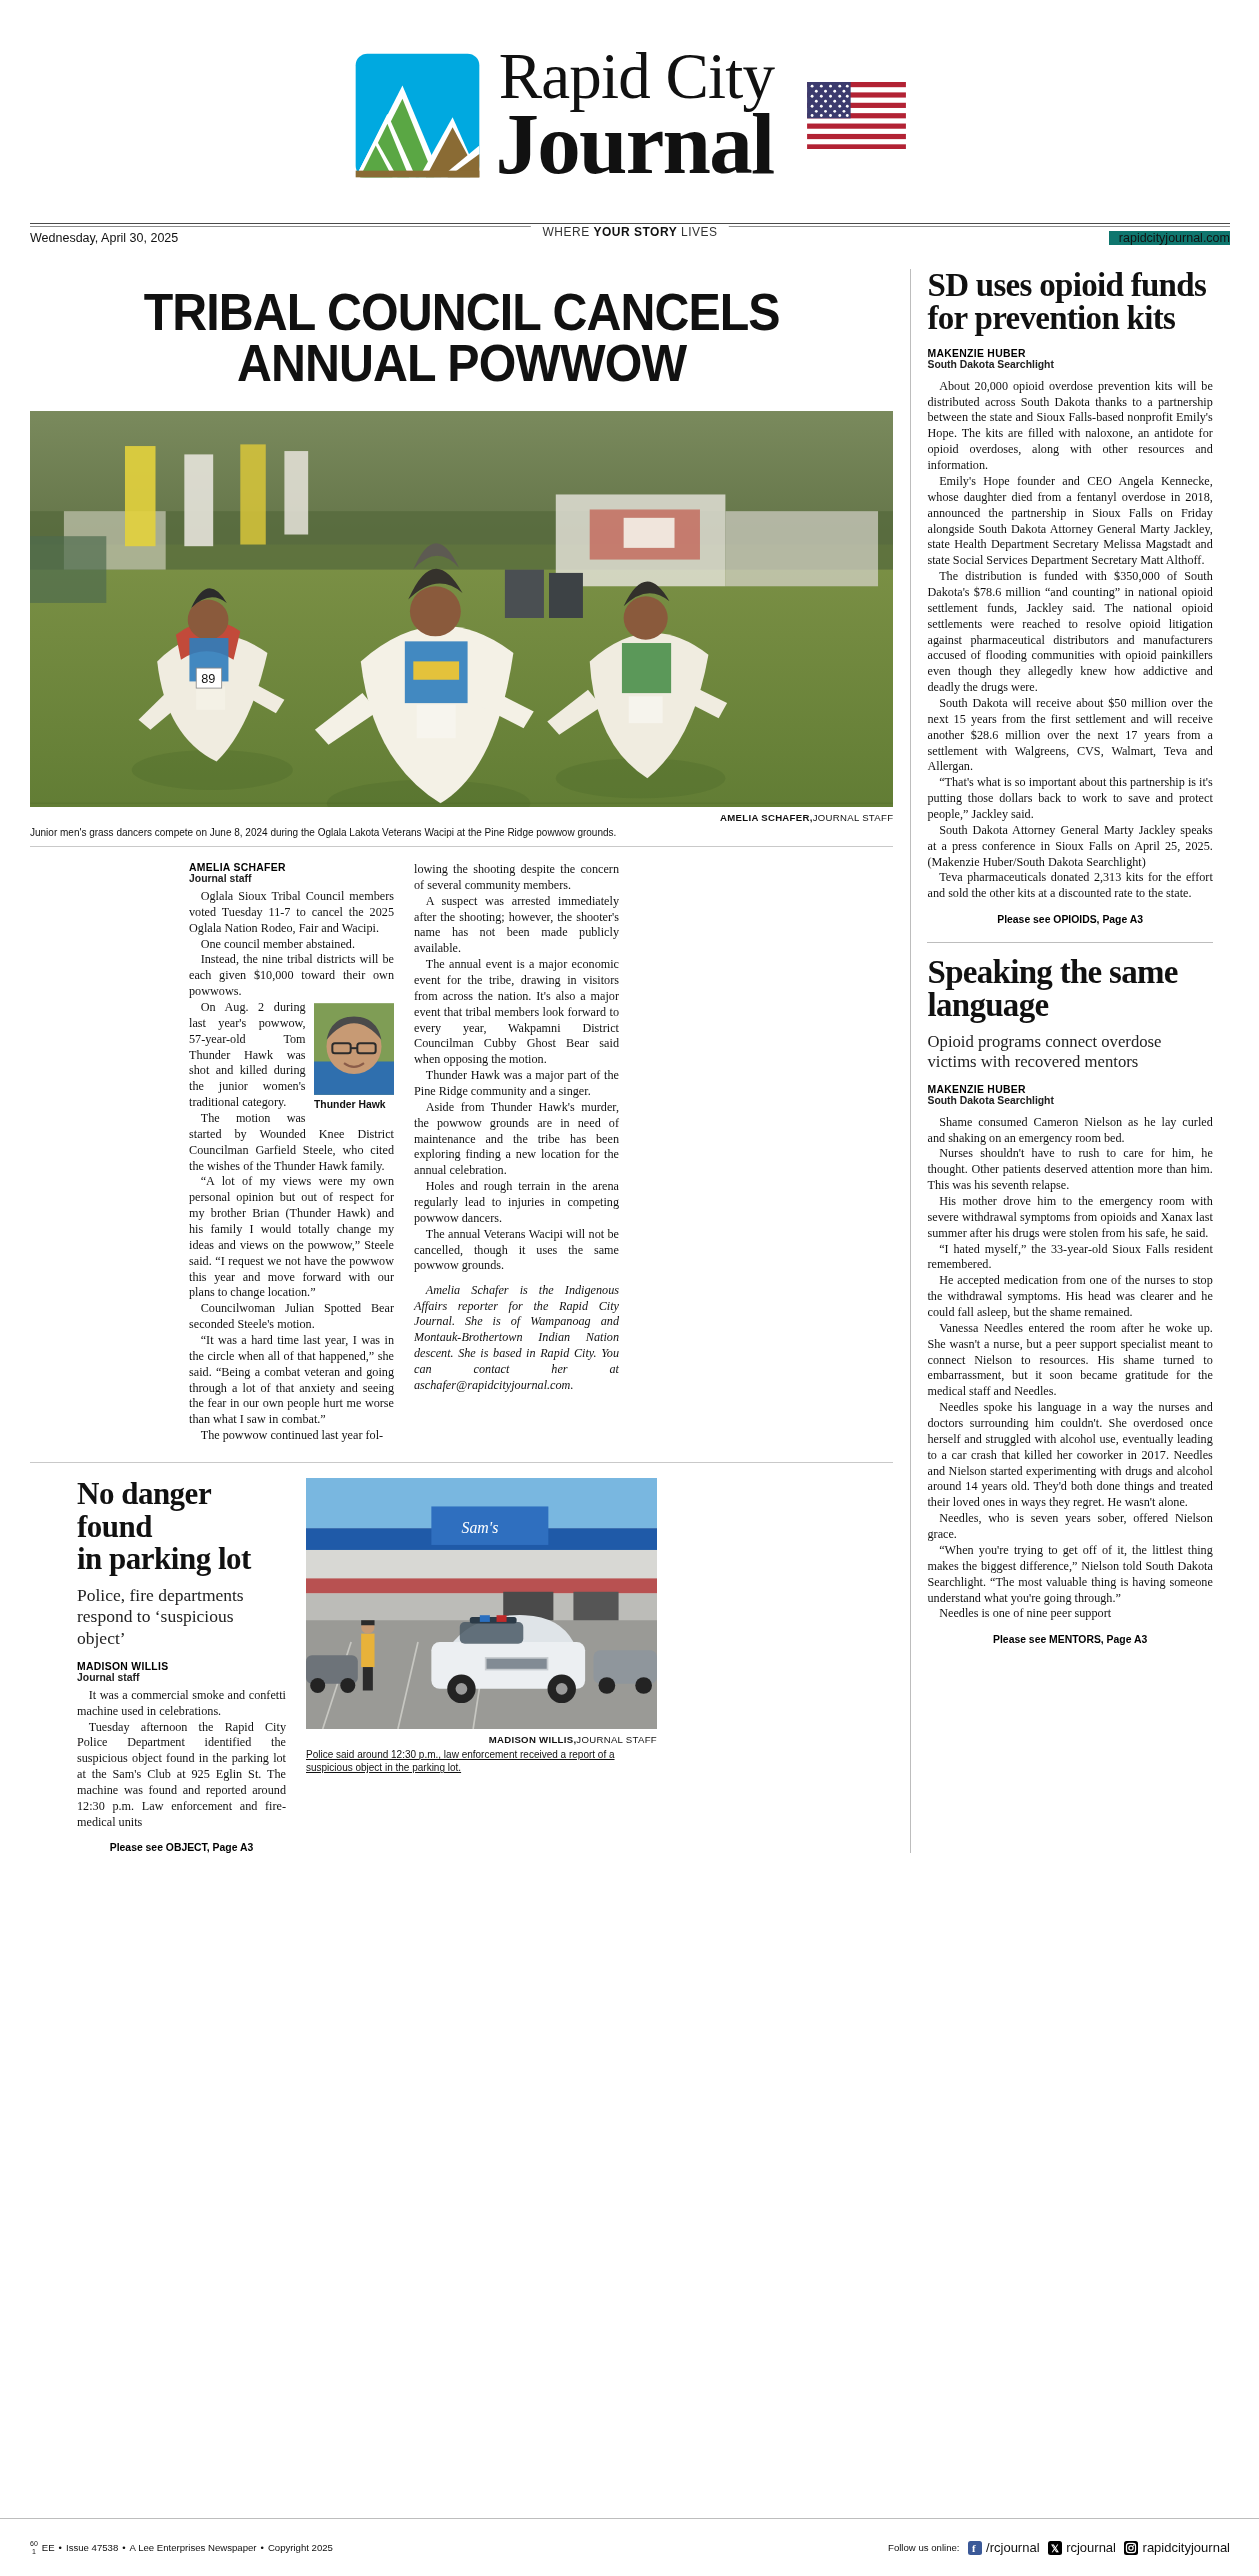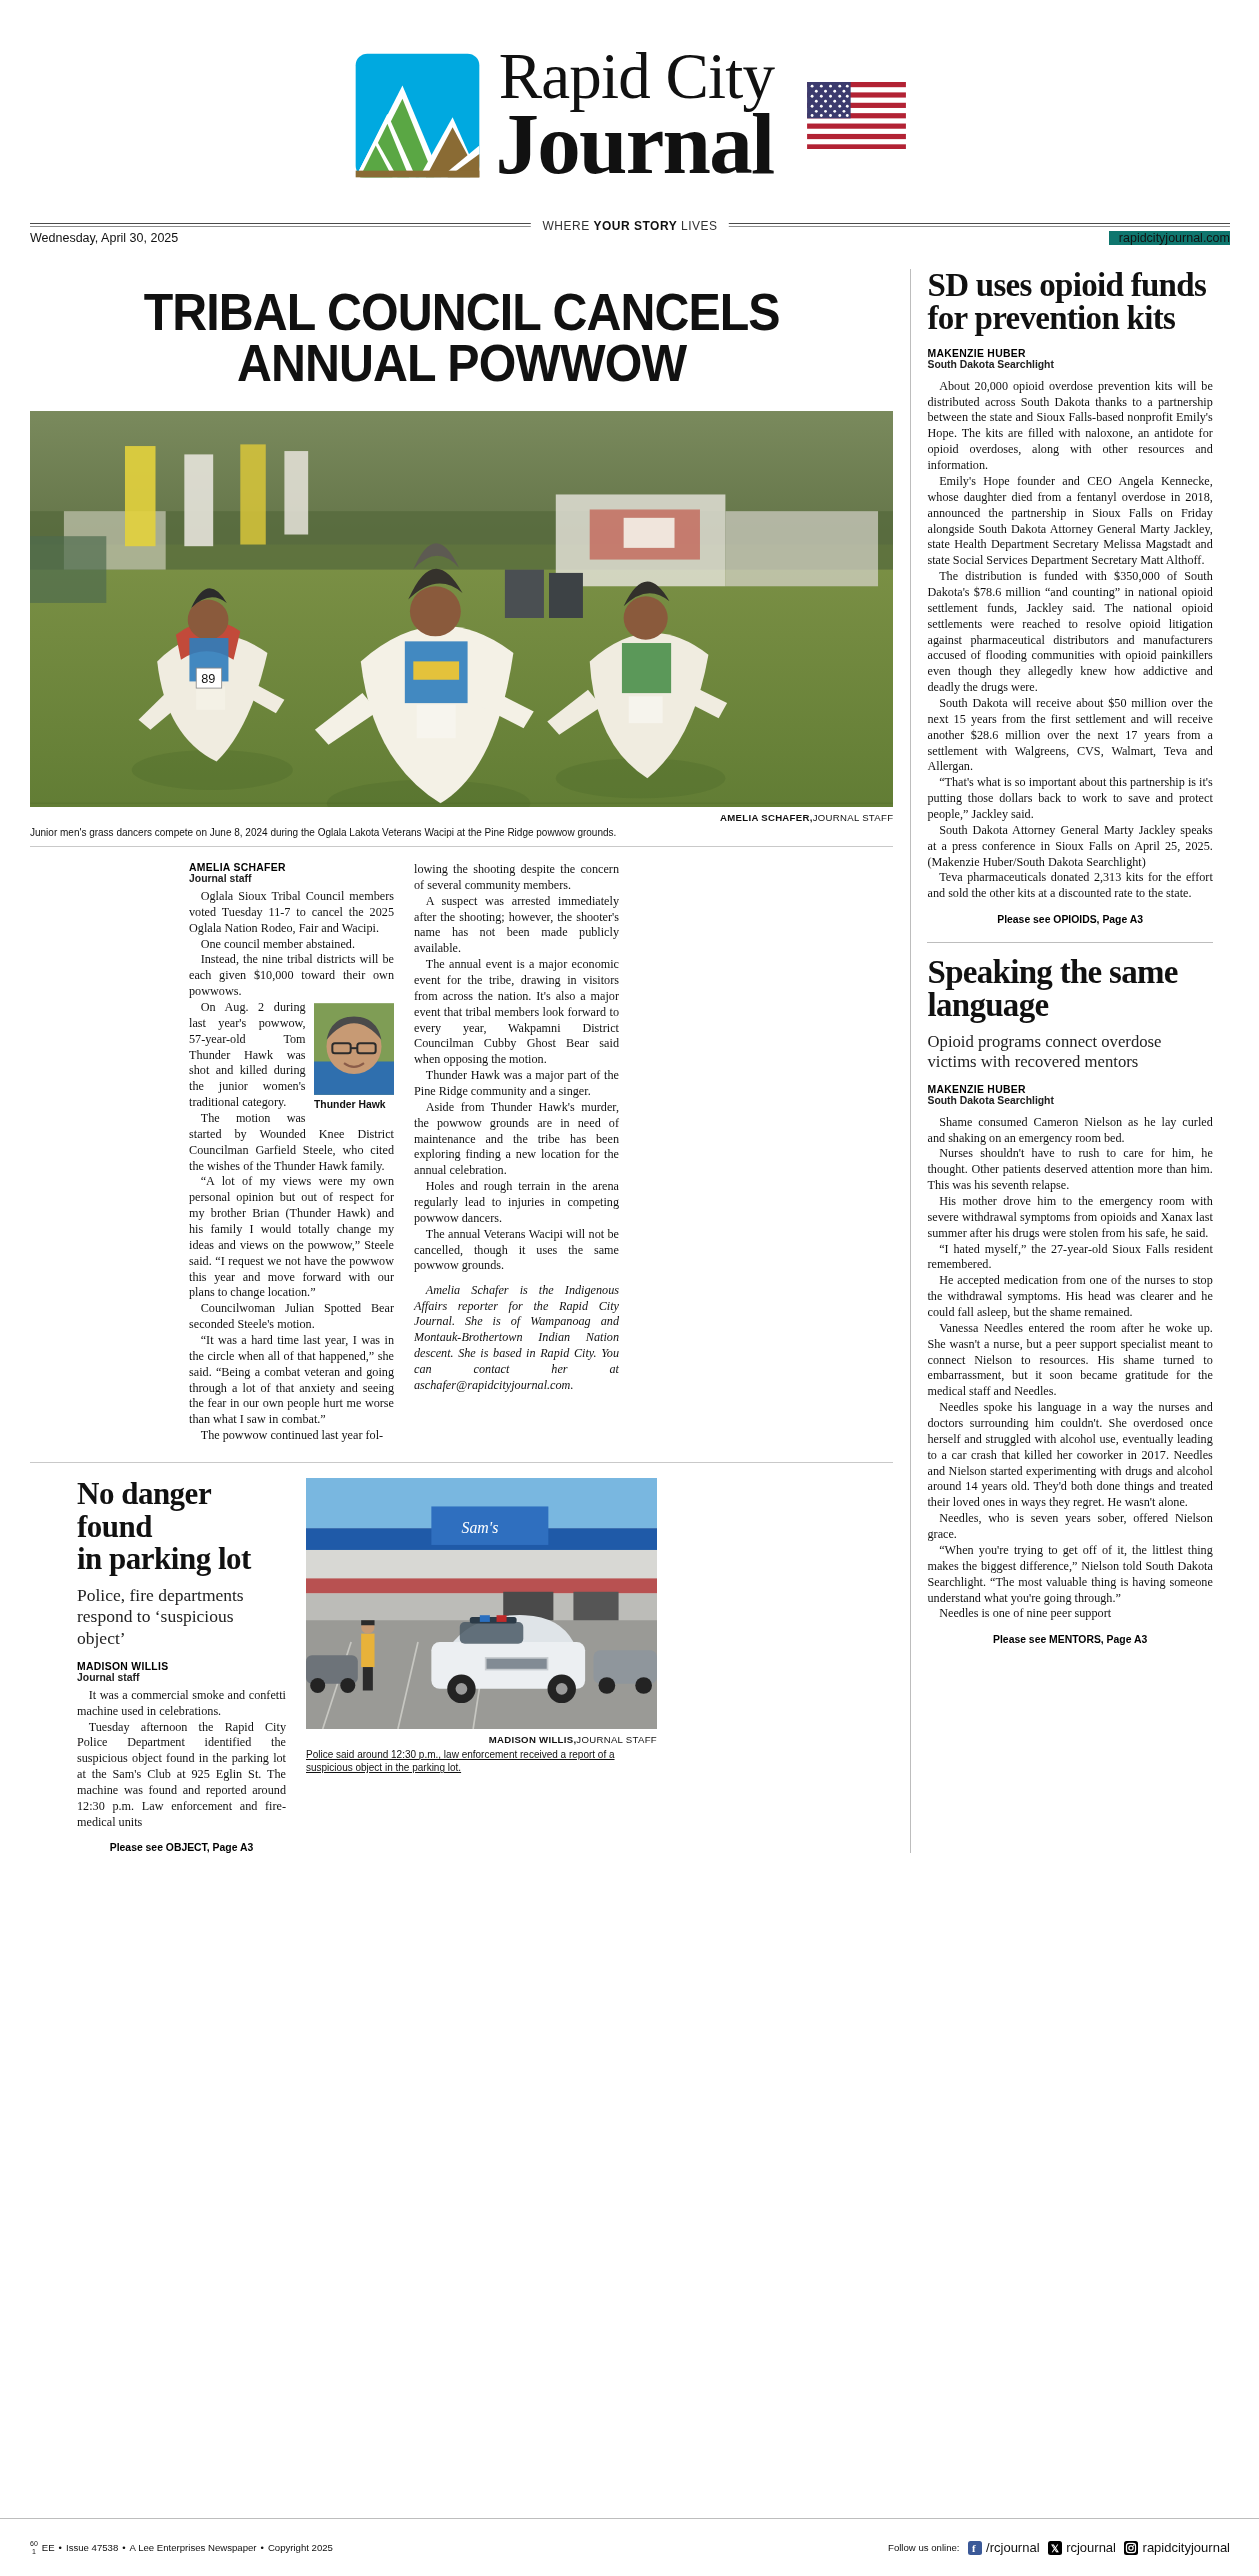--- a/index.html
+++ b/index.html
@@ -33,21 +33,21 @@
   }
   .flag { width:99px; height:67px; flex:0 0 auto; margin-left:18.4px; }
 
   
   .datebar { position:relative; height:45px; margin-top:3.3px; }
   .datebar .rule {
     position:absolute; left:0; right:0; top:11px;
     border-top:1.7px solid #4a4a4a; border-bottom:0.8px solid #8d8d8d; height:4.2px;
   }
   .datebar .slogan {
-    position:absolute; left:50%; top:7px; transform:translateX(-50%);
+    position:absolute; left:50%; top:13px; transform:translateX(-50%);
     background:#fff; padding:0 11.7px;
     font-family:"Liberation Sans", sans-serif;
     font-size:12px; letter-spacing:0.5px; color:#333; white-space:nowrap;
   }
   .datebar .slogan b { font-weight:700; color:#111; }
   .datebar .date {
     position:absolute; left:0; top:18.4px; background:#fff; padding-right:10px;
     font-family:"Liberation Sans", sans-serif; font-size:12.5px; color:#111;
   }
   .datebar .site {
@@ -488,21 +488,21 @@
       <div class="rail-head">Speaking the same language</div>
       <div class="rail-deck">Opioid programs connect overdose victims with recovered mentors</div>
       <div style="margin-top:11.7px;">
         <div class="byline">MAKENZIE HUBER</div>
         <div class="byline-sub">South Dakota Searchlight</div>
       </div>
       <div class="body-txt rail-body">
         <p>Shame consumed Cameron Nielson as he lay curled and shaking on an emergency room bed.</p>
         <p>Nurses shouldn't have to rush to care for him, he thought. Other patients deserved attention more than him. This was his seventh relapse.</p>
         <p>His mother drove him to the emergency room with severe withdrawal symptoms from opioids and Xanax last summer after his drugs were stolen from his safe, he said.</p>
-        <p>“I hated myself,” the 27-year-old Sioux Falls resident remembered.</p>
+        <p>“I hated myself,” the 33-year-old Sioux Falls resident remembered.</p>
         <p>He accepted medication from one of the nurses to stop the withdrawal symptoms. His head was clearer and he could fall asleep, but the shame remained.</p>
         <p>Vanessa Needles entered the room after he woke up. She wasn't a nurse, but a peer support specialist meant to connect Nielson to resources. His shame turned to embarrassment, but it soon became gratitude for the medical staff and Needles.</p>
         <p>Needles spoke his language in a way the nurses and doctors surrounding him couldn't. She overdosed once herself and struggled with alcohol use, eventually leading to a car crash that killed her coworker in 2017. Needles and Nielson started experimenting with drugs and alcohol around 14 years old. They'd both done things and treated their loved ones in ways they regret. He wasn't alone.</p>
         <p>Needles, who is seven years sober, offered Nielson grace.</p>
         <p>“When you're trying to get off of it, the littlest thing makes the biggest difference,” Nielson told South Dakota Searchlight. “The most valuable thing is having someone understand what you're going through.”</p>
         <p>Needles is one of nine peer support</p>
       </div>
       <div class="rail-jump"><span>Please see </span><b>MENTORS,</b><span> Page A3</span></div>
     </div>
   </div>

